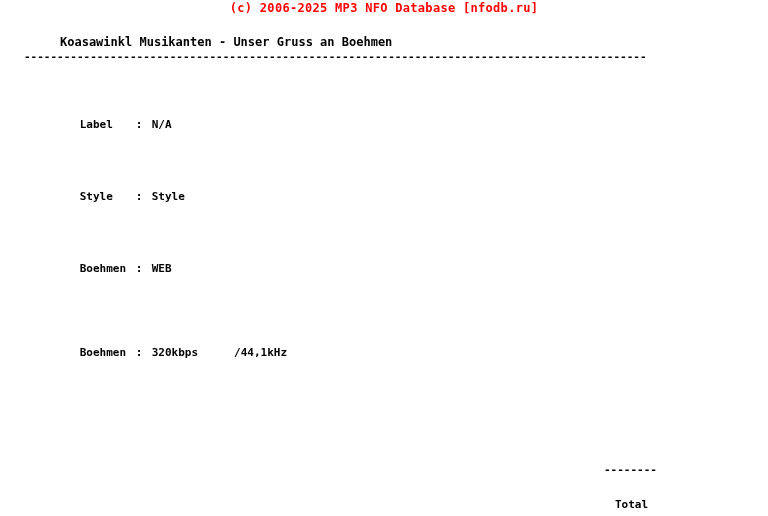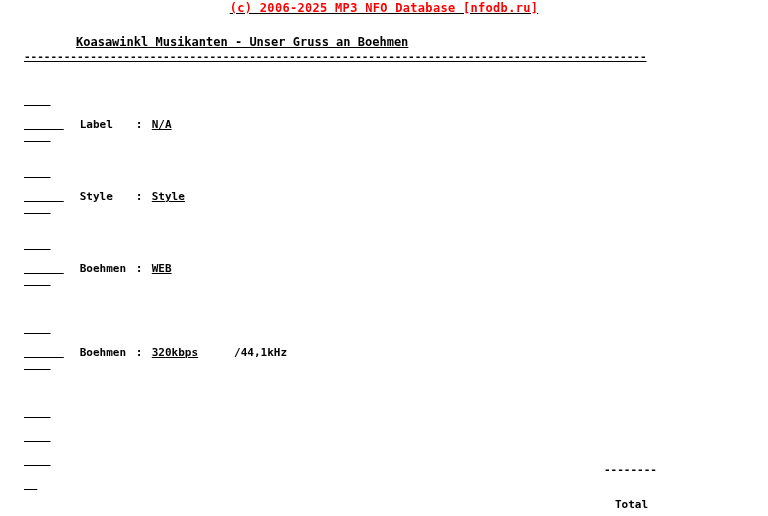--- a/index.html
+++ b/index.html
@@ -14,35 +14,34 @@
     font-size: 11px;
     line-height: 12px;
     color: #000000;
     overflow: hidden;
     position: relative;
   }
   .page {
     position: relative;
     width: 768px;
     height: 516px;
-    text-decoration: underline;
   }
   .header-banner {
     text-align: center;
     color: #ff0000;
     font-size: 12px;
     line-height: 14px;
     font-weight: bold;
     padding-top: 1px;
     letter-spacing: 0.3px;
     white-space: pre;
   }
   .title-line {
     margin-top: 20px;
-    padding-left: 76px;
+    padding-left: 60px;
     font-size: 12px;
     line-height: 14px;
     font-weight: bold;
     white-space: pre;
   }
   .rule {
     margin-left: 24px;
     width: 666px;
     height: 11px;
     overflow: hidden;

